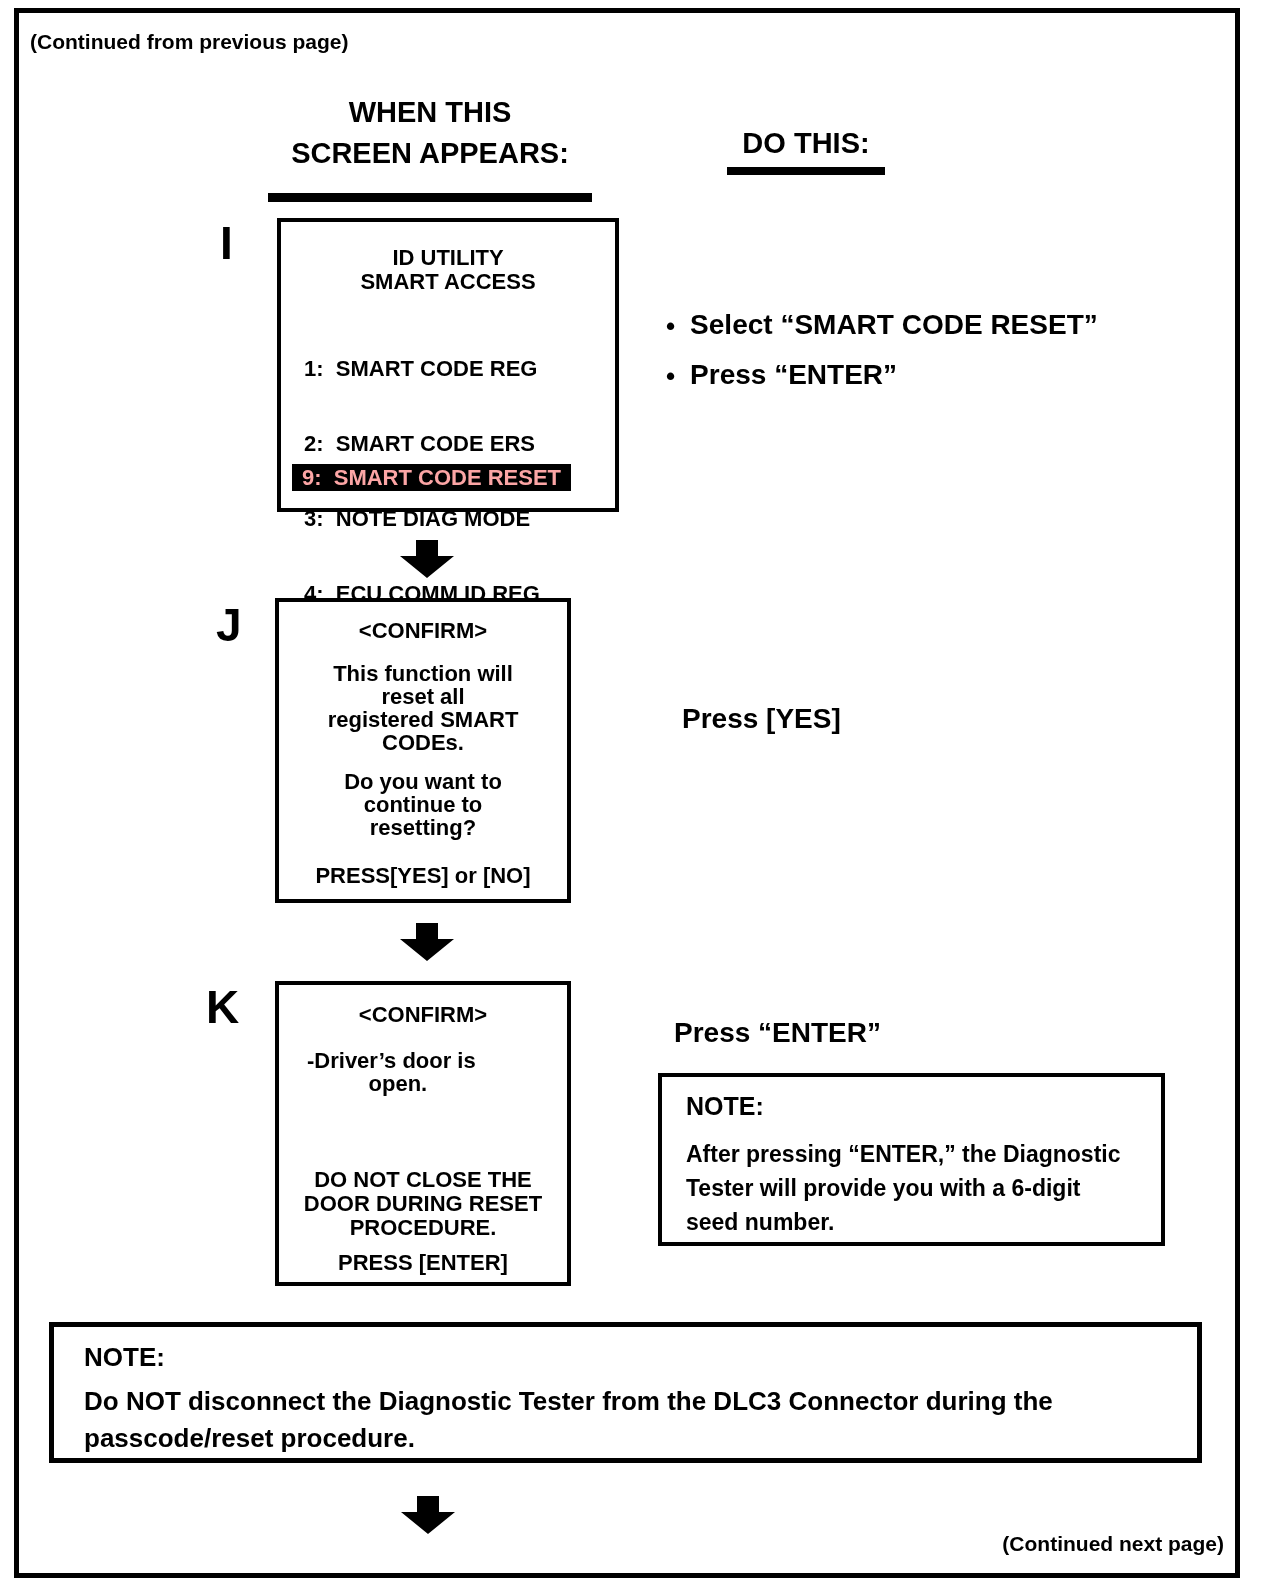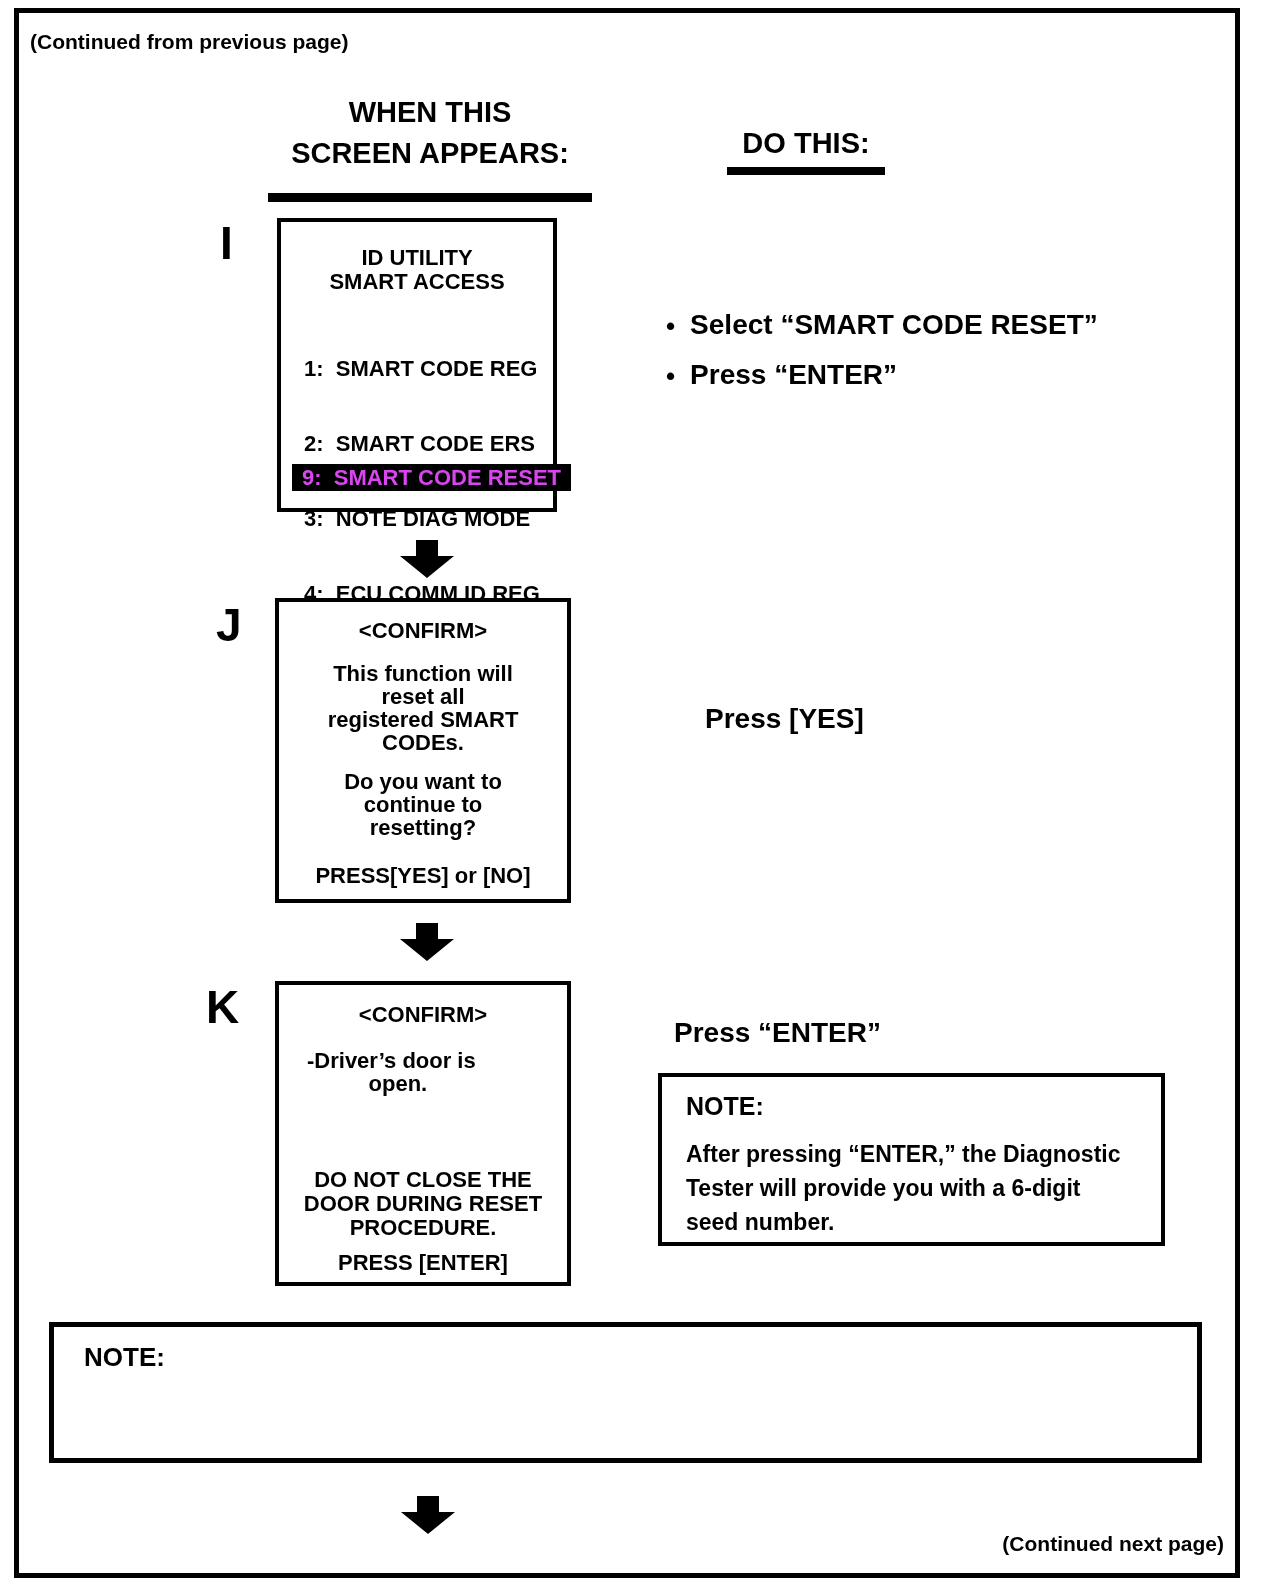--- a/index.html
+++ b/index.html
@@ -23,21 +23,21 @@
   }
   .small-note { font-size:21px; line-height:24px; }
   .hdr { font-size:29px; line-height:41px; text-align:center; white-space:nowrap; }
   .bar { background:#000; }
   .step-label { font-size:46px; line-height:1; }
   .screen-box { border:4px solid #000; box-sizing:border-box; background:#fff; }
   .scr { font-size:22px; line-height:24px; text-align:center; }
   .scr-left { font-size:22px; line-height:23px; text-align:left; }
   .menu { font-size:22px; line-height:25px; white-space:pre; text-align:left; }
   .hl-bar {
-    background:#000; color:#d946ef; font-size:22px; line-height:27px;
+    background:#000; color:#fca5a5; font-size:22px; line-height:27px;
     text-align:center; white-space:pre;
   }
   .instr { font-size:28px; line-height:34px; white-space:nowrap; }
   .bullet-row { display:flex; align-items:flex-start; gap:15px; height:50px; }
   .bullet-glyph { font-size:26px; line-height:36px; }
   .note-box { border:4px solid #000; box-sizing:border-box; padding:14px 24px; }
   .note-box-big { border:5px solid #000; box-sizing:border-box; padding:14px 30px; }
   .note-title { font-size:25px; line-height:30px; }
   .note-body { font-size:23px; line-height:34px; margin-top:16px; }
   .note-title-big { font-size:26px; line-height:32px; }
@@ -58,21 +58,21 @@
     <div>WHEN THIS</div>
     <div>SCREEN APPEARS:</div>
   </div>
   <div class="abs bar" style="left:268px; top:193px; width:324px; height:9px;"></div>
 
   <div class="abs hdr" style="left:727px; top:123px; width:158px;">DO THIS:</div>
   <div class="abs bar" style="left:727px; top:167px; width:158px; height:8px;"></div>
 
   <div class="abs step-label" style="left:220px; top:220px;">I</div>
 
-  <div class="abs screen-box" style="left:277px; top:218px; width:280px; height:294px;">
+  <div class="abs screen-box" style="left:277px; top:218px; width:342px; height:294px;">
     <div class="scr" style="position:absolute; left:0; top:24px; width:100%;">
       <div>ID UTILITY</div>
       <div>SMART ACCESS</div>
     </div>
     <div class="menu" style="position:absolute; left:23px; top:84px;">
       <div>1:  SMART CODE REG</div>
       <div>2:  SMART CODE ERS</div>
       <div>3:  NOTE DIAG MODE</div>
       <div>4:  ECU COMM ID REG</div>
     </div>
@@ -107,21 +107,21 @@
     </div>
     <div class="scr" style="position:absolute; left:0; top:60px; width:100%; line-height:23px;">
       <div>This function will</div>
       <div>reset all</div>
       <div>registered SMART</div>
       <div>CODEs.</div>
     </div>
     <div class="scr" style="position:absolute; left:0; top:262px; width:100%;">PRESS[YES] or [NO]</div>
   </div>
 
-  <div class="abs instr" style="left:705px; top:702px;">Press [YES]</div>
+  <div class="abs instr" style="left:682px; top:702px;">Press [YES]</div>
 
   <span class="abs arrow-icon" style="left:400px; top:923px;">
     <svg width="54" height="38" viewBox="0 0 54 38">
         <polygon fill="#000" points="16,0 38,0 38,16 54,16 27,38 0,16 16,16"></polygon>
       </svg>
   </span>
 
   <div class="abs step-label" style="left:206px; top:984px;">K</div>
 
   <div class="abs screen-box" style="left:275px; top:981px; width:296px; height:305px;">
@@ -140,20 +140,21 @@
 
   <div class="abs instr" style="left:674px; top:1016px;">Press “ENTER”</div>
 
   <div class="abs note-box" style="left:658px; top:1073px; width:507px; height:173px;">
     <div class="note-title">NOTE:</div>
     <div class="note-body">After pressing “ENTER,” the Diagnostic Tester will provide you with a 6-digit seed number.</div>
   </div>
 
   <div class="abs note-box-big" style="left:49px; top:1322px; width:1153px; height:141px;">
     <div class="note-title-big">NOTE:</div>
+    <div class="note-body-big">Do NOT disconnect the Diagnostic Tester from the DLC3 Connector during the passcode/reset procedure.</div>
   </div>
 
   <span class="abs arrow-icon" style="left:401px; top:1496px;">
     <svg width="54" height="38" viewBox="0 0 54 38">
         <polygon fill="#000" points="16,0 38,0 38,16 54,16 27,38 0,16 16,16"></polygon>
       </svg>
   </span>
 
   <div class="abs small-note" style="right:40px; top:1532px;">(Continued next page)</div>
 

